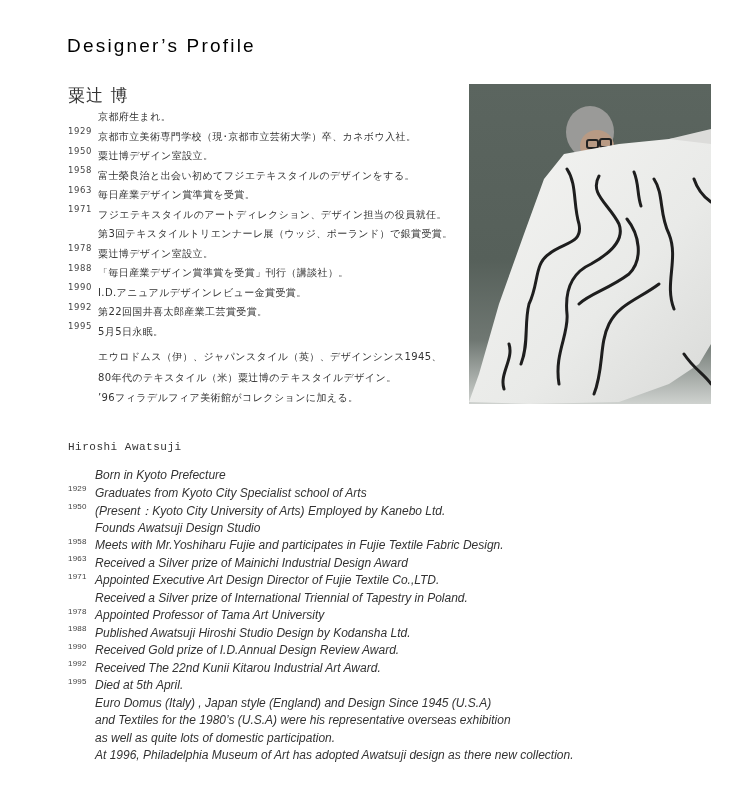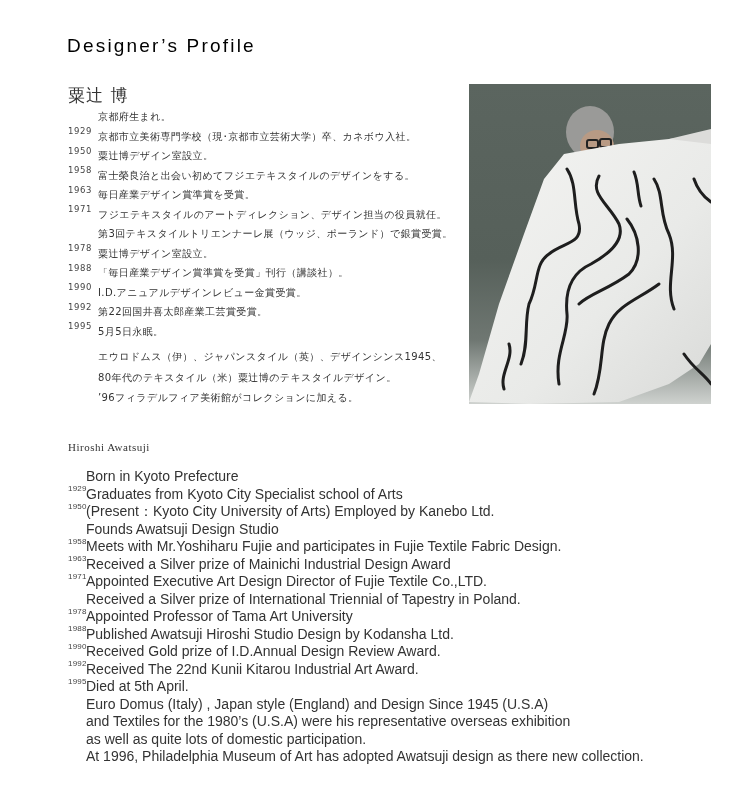--- a/index.html
+++ b/index.html
@@ -8,24 +8,24 @@
   .title { position: absolute; left: 67px; top: 22px; font-size: 19px; letter-spacing: 2.2px;
            color: #000000; font-family: "Liberation Sans", "DejaVu Sans", sans-serif; font-weight: normal; white-space: nowrap; }
   .jp-name { position: absolute; left: 68px; top: 84px; font-size: 17px; color: #333; letter-spacing: 1px; }
   .jp-list { position: absolute; left: 68px; top: 110px; }
   .row { position: absolute; left: 0; white-space: nowrap; }
   .row .yr { position: absolute; left: 0; width: 30px; font-size: 8.5px; color: #444; letter-spacing: 0.6px; margin-top: 16px; }
   .jp .txt { position: absolute; left: 30px; font-size: 10px; color: #333; letter-spacing: 0.4px; }
   .photo { position: absolute; left: 469px; top: 84px; width: 242px; height: 320px; overflow: hidden;
            background: linear-gradient(180deg, #5b655f 0%, #56605a 55%, #6f7772 80%, #cfd2cf 100%); }
   .en-name { position: absolute; left: 68px; top: 441px; font-size: 11px; color: #333; letter-spacing: 0.5px;
-             font-family: Liberation Serif, serif; }
+             font-family: Liberation Mono, monospace; }
   .en-list { position: absolute; left: 68px; top: 468px; }
   .en .yr { font-size: 8px; width: 27px; letter-spacing: 0.2px; font-family: "Liberation Sans", "DejaVu Sans", sans-serif; }
-  .en .txt { position: absolute; left: 18px; font-size: 14px; color: #333; font-family: "Liberation Sans", "DejaVu Sans", sans-serif; }
+  .en .txt { position: absolute; left: 27px; font-size: 12px; color: #333; font-family: "Liberation Sans", "DejaVu Sans", sans-serif; font-style: italic; }
 </style>
 </head>
 <body>
 
 <h1 class="title">Designer’s Profile</h1>
 
 <div class="jp-name">粟辻 博</div>
 
 <div class="jp-list">
   <div class="row jp" style="top:0px">

